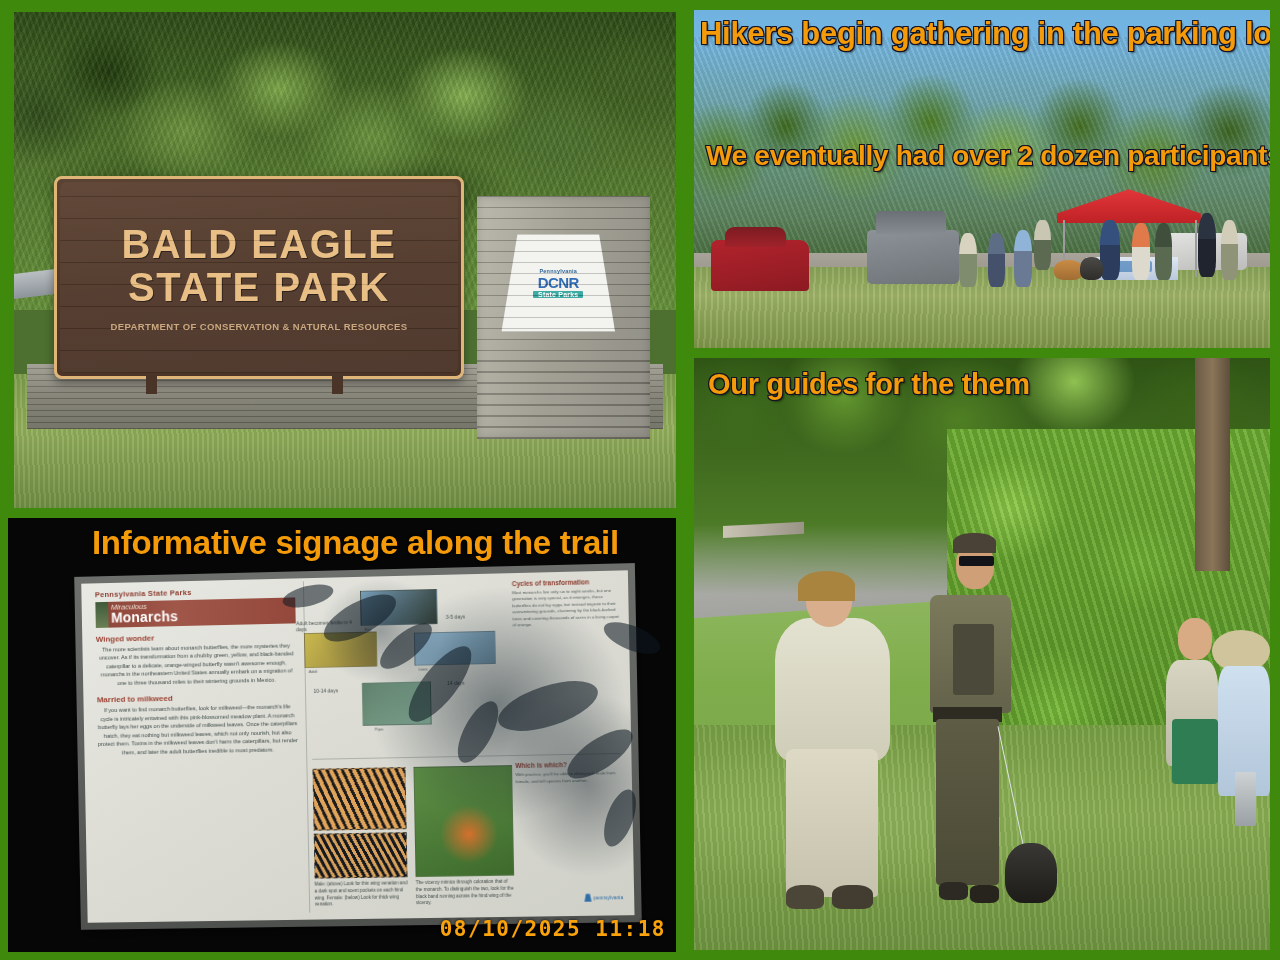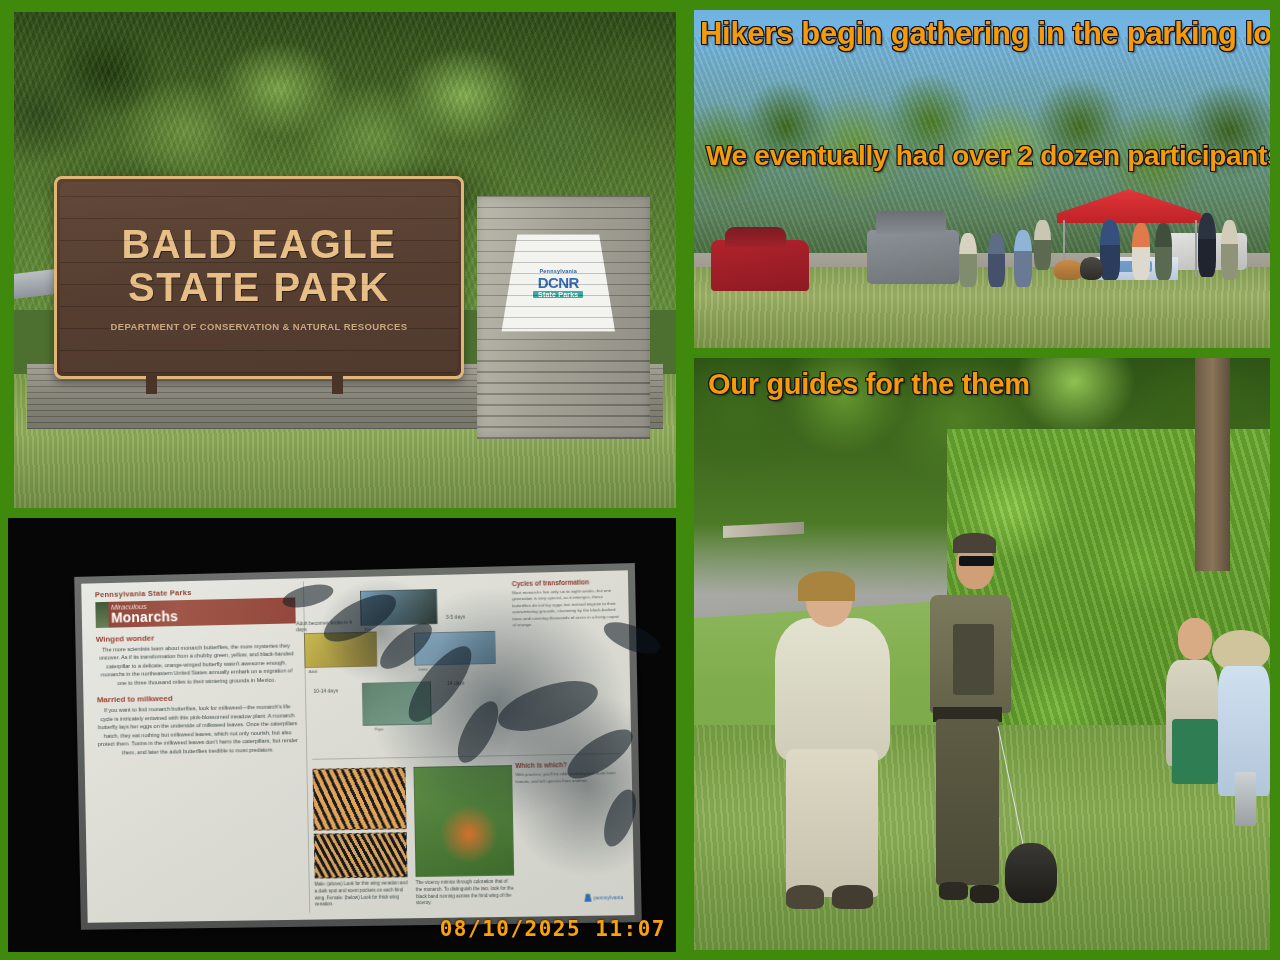--- a/index.html
+++ b/index.html
@@ -500,17 +500,18 @@
           <ellipse cx="432" cy="166" rx="46" ry="17" transform="rotate(-52 432 166)"></ellipse>
           <ellipse cx="470" cy="214" rx="34" ry="14" transform="rotate(-62 470 214)"></ellipse>
           <ellipse cx="540" cy="188" rx="52" ry="20" transform="rotate(-18 540 188)"></ellipse>
           <ellipse cx="592" cy="236" rx="38" ry="15" transform="rotate(-34 592 236)"></ellipse>
           <ellipse cx="612" cy="300" rx="30" ry="13" transform="rotate(-70 612 300)"></ellipse>
           <ellipse cx="300" cy="78" rx="26" ry="10" transform="rotate(-14 300 78)"></ellipse>
           <ellipse cx="624" cy="120" rx="30" ry="12" transform="rotate(22 624 120)"></ellipse>
         </g>
       </svg>
 
-      <div class="timestamp">08/10/2025 11:07</div>
+      <div class="caption plain" style="left:84px; top:6px; font-size:33px;">Informative signage along the trail</div>
+      <div class="timestamp">08/10/2025 11:18</div>
     </div>
   </div>
 
 </div>
 
 </body></html>

